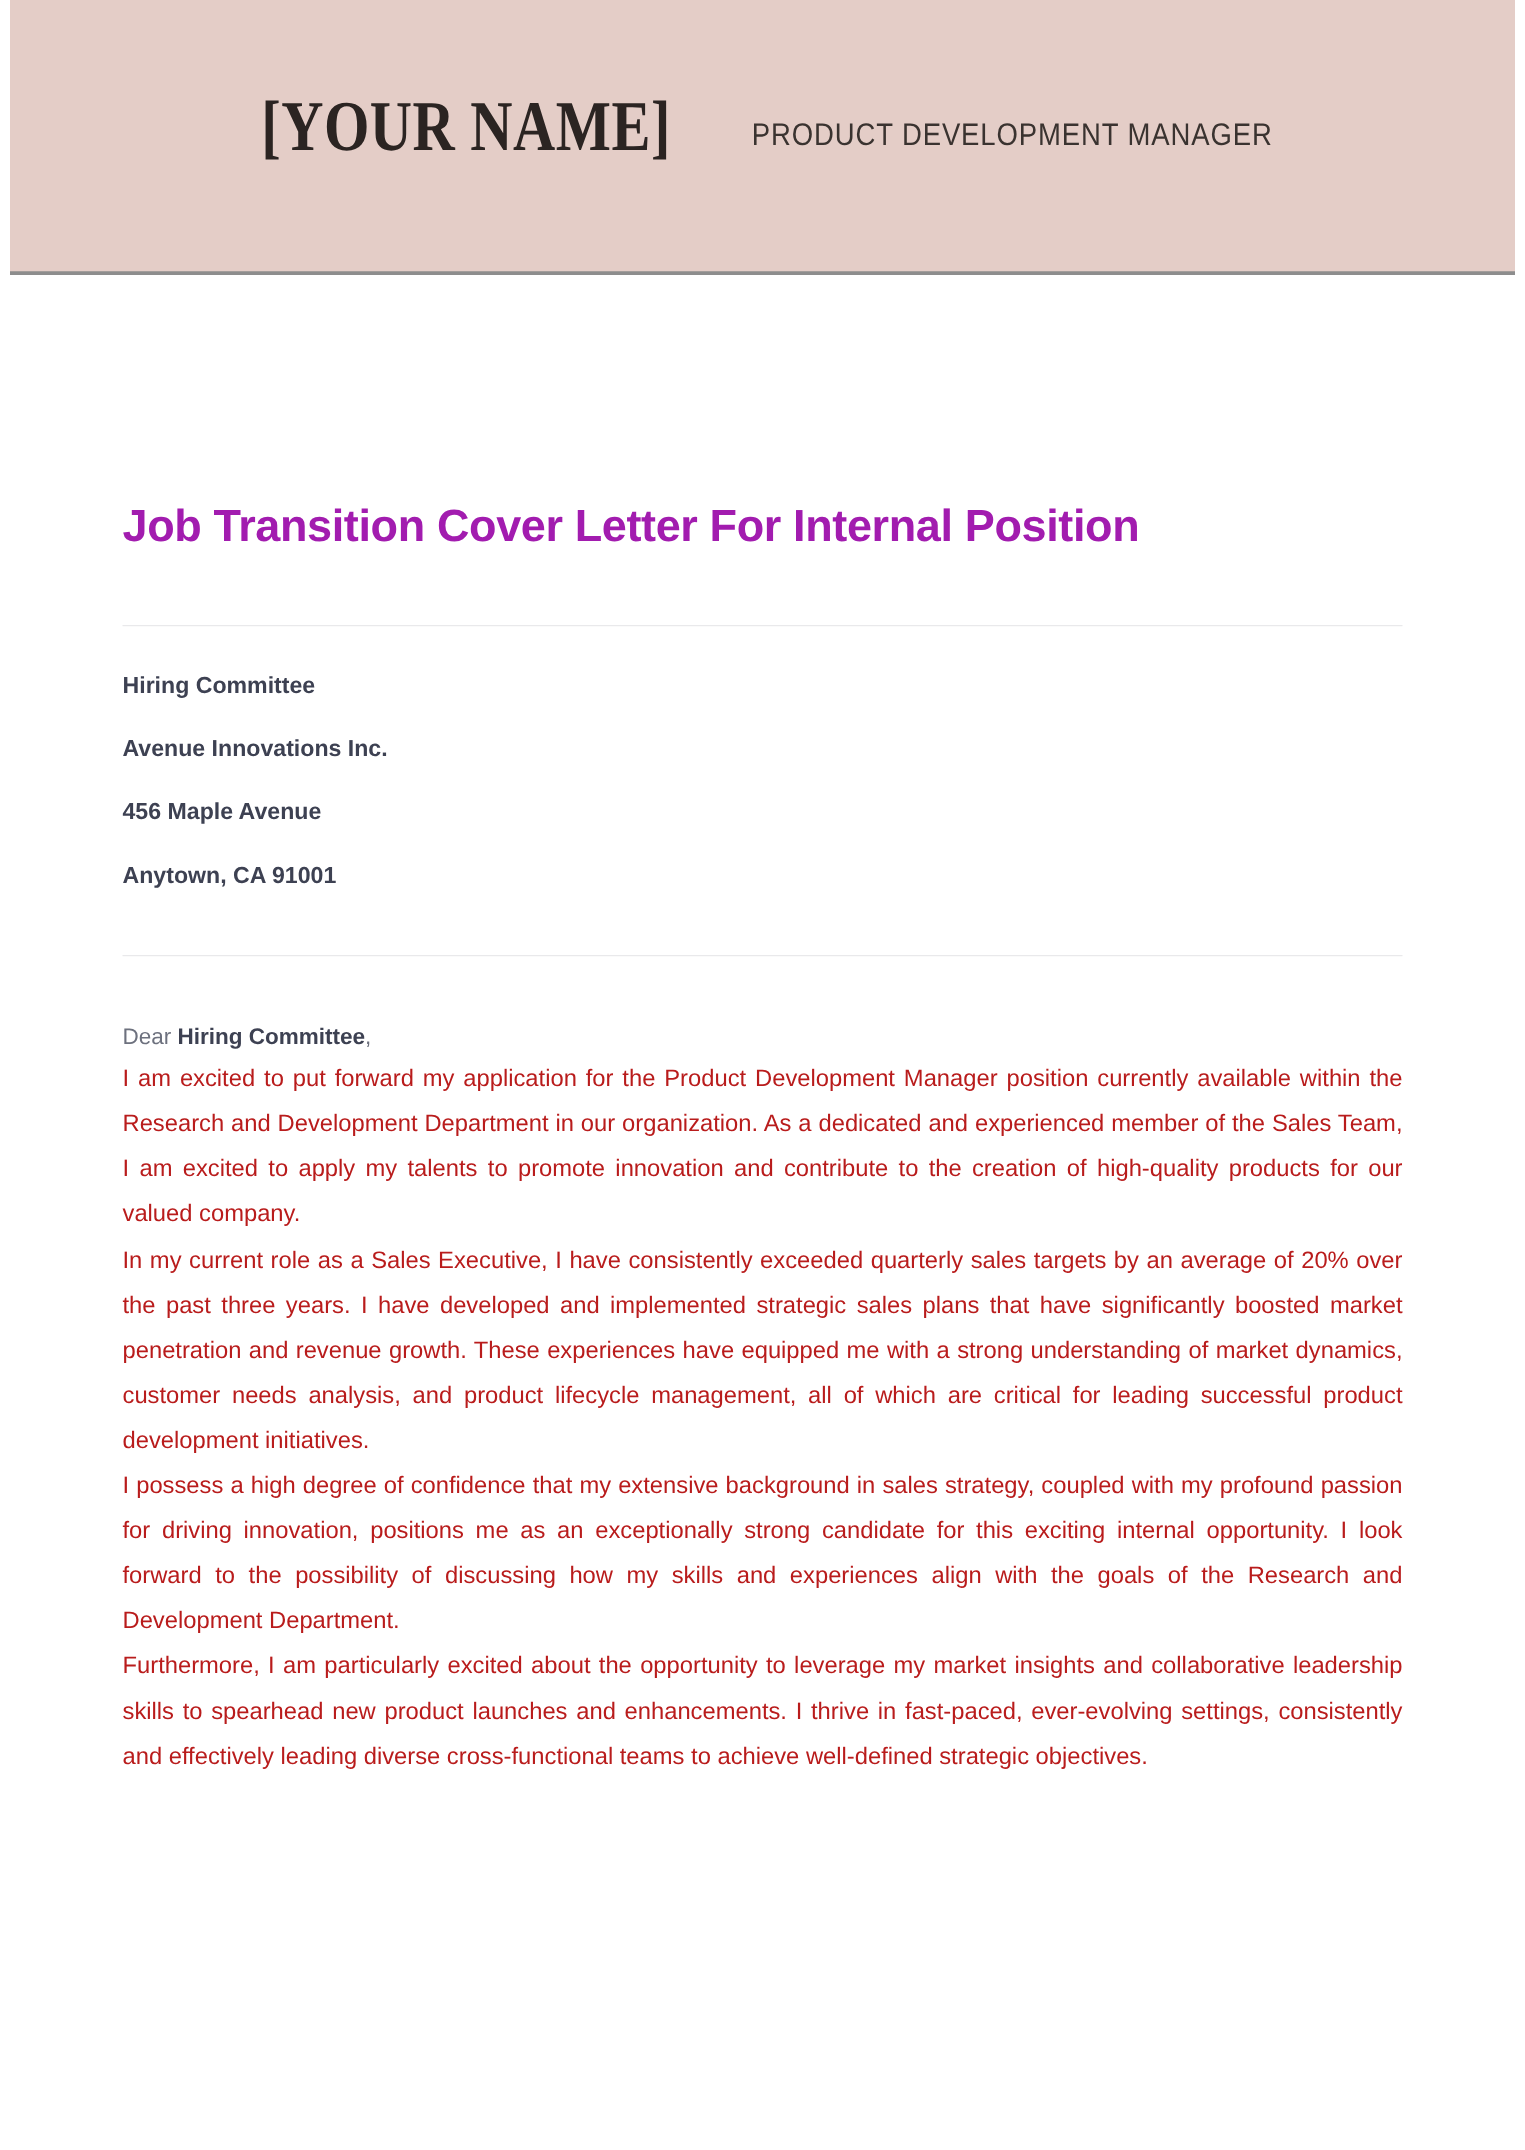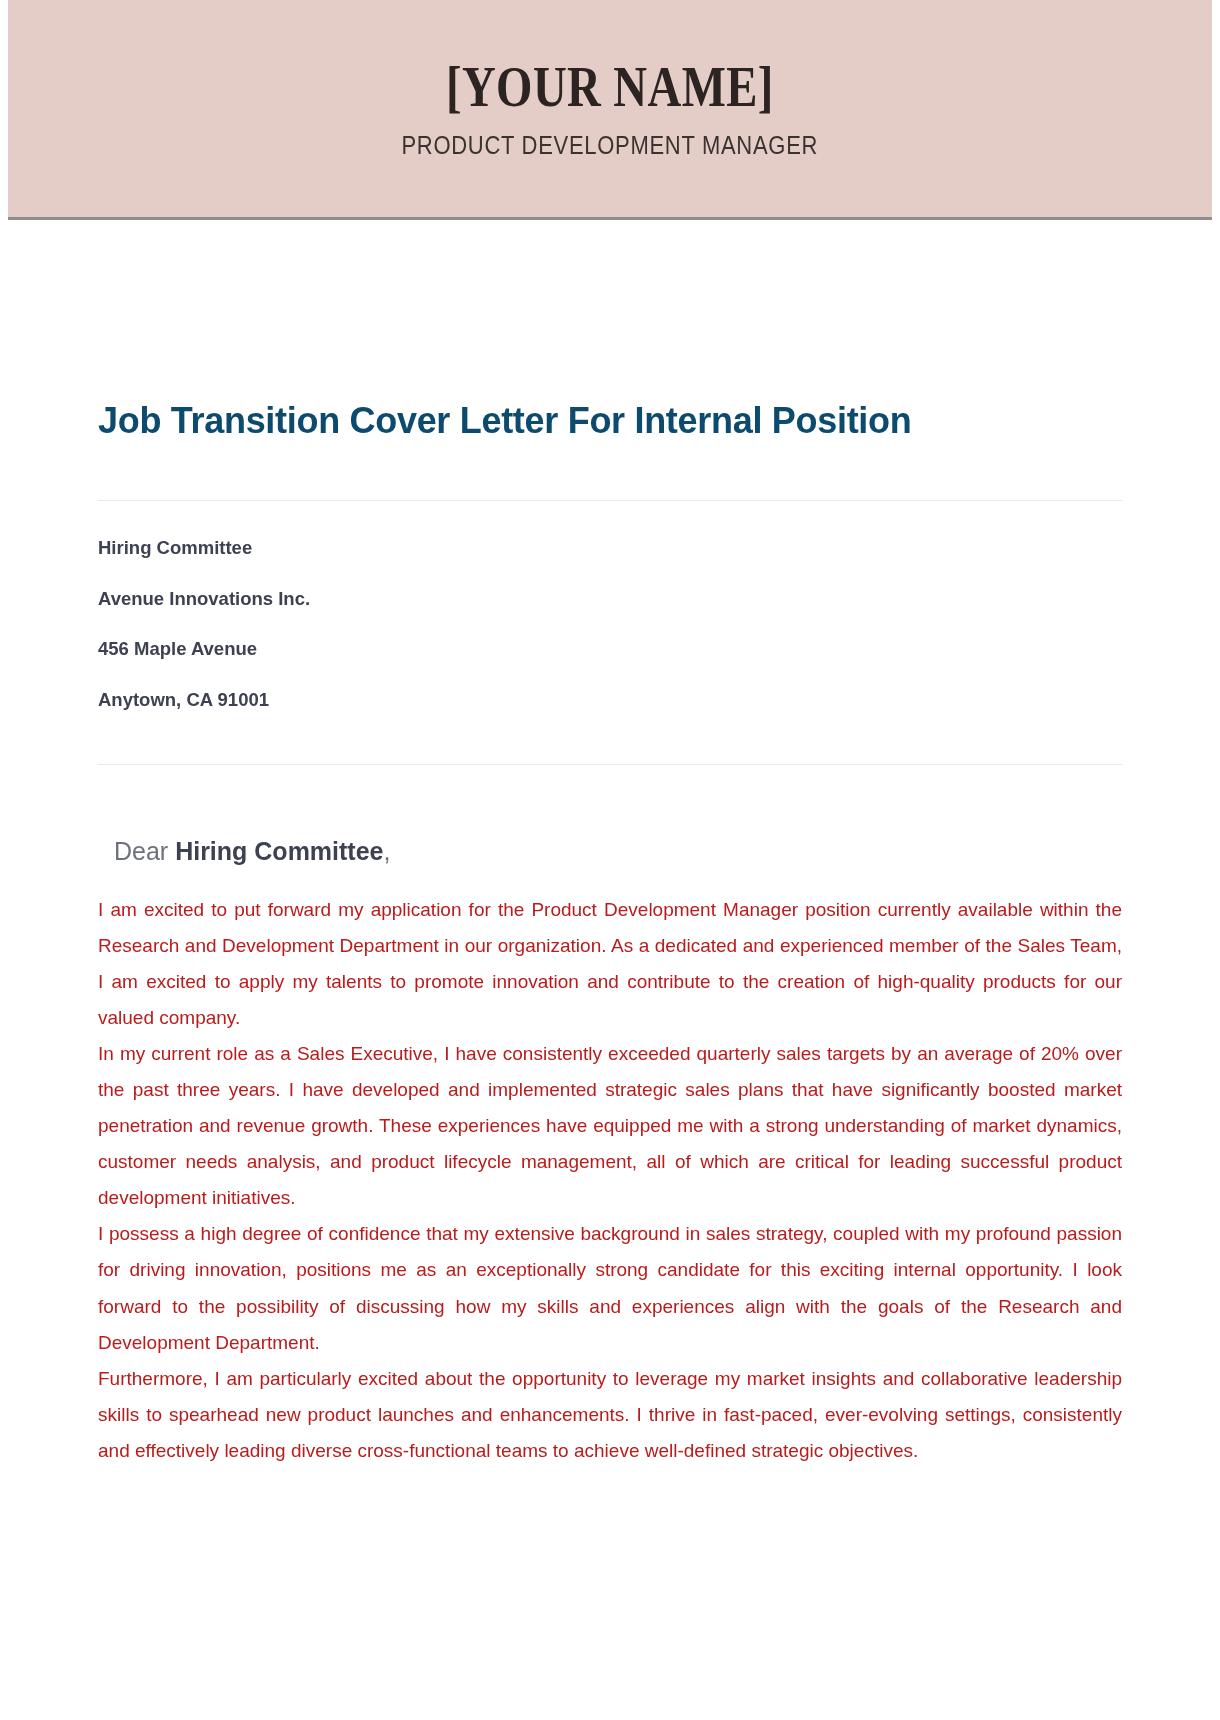--- a/index.html
+++ b/index.html
@@ -26,21 +26,20 @@
   
   .letterhead {
     position: absolute;
     left: 8px;
     top: 0;
     width: 1204px;
     height: 220px;
     background: #e4cdc7;
     border-bottom: 3px solid #8d8d8d;
     display: flex;
-    flex-direction: column;
     align-items: center;
     justify-content: center;
   }
   .letterhead-name {
     font-family: "Liberation Serif", "DejaVu Serif", serif;
     font-size: 57px;
     font-weight: 700;
     color: #2b2422;
     letter-spacing: 0.5px;
     line-height: 1.05;
@@ -68,21 +67,21 @@
     top: 220px;
     width: 1220px;
     padding: 0 98px;
   }
 
   .doc-title {
     margin: 0;
     padding-top: 178px;
     font-size: 36px;
     font-weight: 700;
-    color: #0c4a6e;
+    color: #a21caf;
     letter-spacing: -0.3px;
     line-height: 1.25;
     white-space: nowrap;
   }
 
   .rule {
     height: 1px;
     background: #e9e9eb;
     border: 0;
     margin: 0;
@@ -98,24 +97,24 @@
   .recipient-line {
     font-size: 18.5px;
     font-weight: 700;
     color: #3d4152;
     line-height: 1;
     margin: 0 0 32px 0;
   }
   .recipient-line:last-child { margin-bottom: 4px; }
 
   .salutation {
-    font-size: 25px;
+    font-size: 18px;
     color: #6d717e;
     line-height: 1.9;
-    margin: 16px;
+    margin: 0;
     padding-top: 47px;
   }
   .salutation b {
     color: #3d4152;
     font-weight: 700;
   }
 
   .para {
     font-size: 19px;
     color: #b91c1c;

